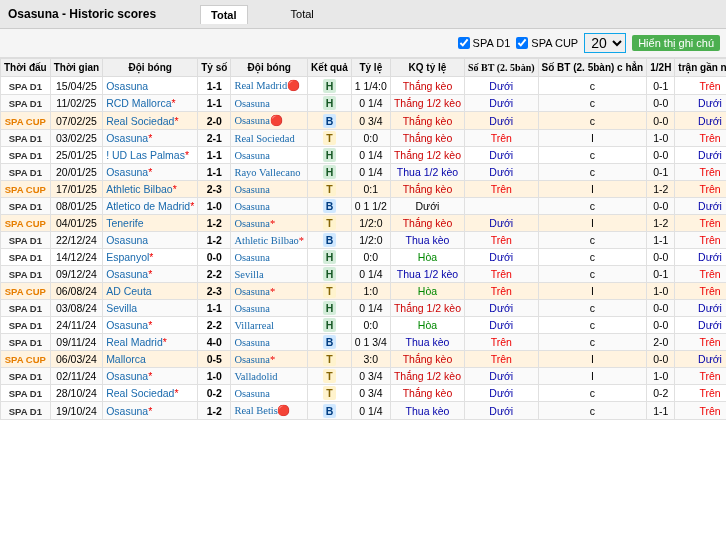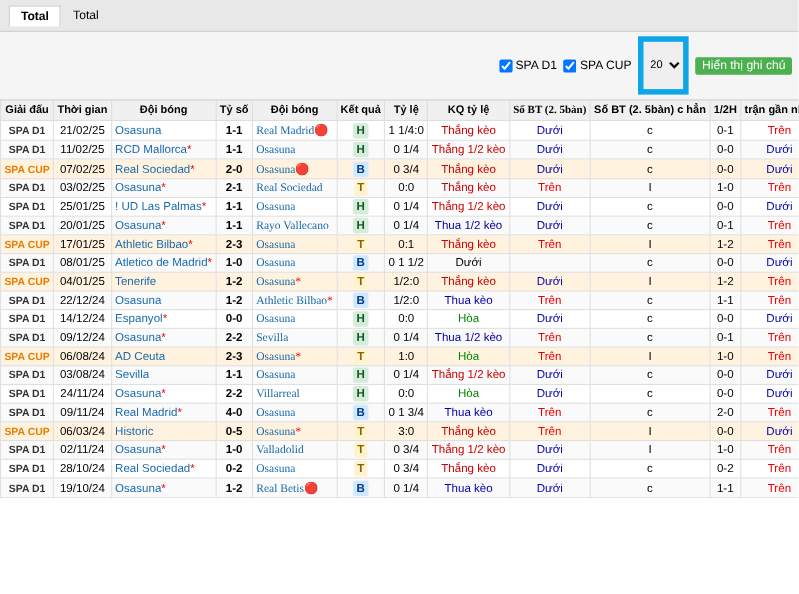--- a/index.html
+++ b/index.html
@@ -15,20 +15,21 @@
     .header-title {
       font-weight: bold;
       font-size: 12px;
       margin-right: 12px;
     }
     .tab {
       padding: 3px 10px;
       cursor: pointer;
       font-size: 11px;
       border: 1px solid transparent;
+      margin-left: 32px;
     }
     .tab.active {
       background: #fff;
       border: 1px solid #ccc;
       border-bottom: none;
       font-weight: bold;
     }
     .filter-bar {
       display: flex;
       align-items: center;
@@ -39,23 +40,23 @@
       gap: 6px;
     }
     .checkbox-label {
       display: flex;
       align-items: center;
       gap: 3px;
       font-size: 11px;
     }
     .checkbox-label input { width: 12px; height: 12px; }
     .select-box {
-      font-size: 10px;
-      padding: 15px 2px;
-      border: 5px solid #0ea5e9;
+      font-size: 14px;
+      padding: 0 2px;
+      border: 1px solid #0ea5e9;
     }
     .highlight-btn {
       background: #4CAF50;
       color: white;
       border: none;
       padding: 2px 6px;
       font-size: 11px;
       cursor: pointer;
       border-radius: 2px;
     }
@@ -105,20 +106,21 @@
     .col-kqtyle { width: 65px; }
     .col-so5 { width: 40px; font-family: Liberation Serif, serif; }
     .col-sobt { width: 28px; }
     .col-half { width: 24px; }
     .col-recent { width: 40px; }
   </style>
 </head>
 <body>
 
 <div class="header">
+  <span class="header-title">Osasuna - Historic scores</span>
   <div class="tab active">Total</div>
   <div class="tab">Total</div>
 </div>
 
 <div class="filter-bar">
   <label class="checkbox-label">
     <input type="checkbox" checked="" style="">
     <span>SPA D1</span>
   </label>
   <label class="checkbox-label">
@@ -131,38 +133,38 @@
     <option selected="">20</option>
     <option>25</option>
     <option>30</option>
   </select>
   <button class="highlight-btn">Hiển thị ghi chú</button>
 </div>
 
 <table>
   <thead>
     <tr>
-      <th class="col-league">Giải đấu</th>
+      <th class="col-league">Thời đấu</th>
       <th class="col-date">Thời gian</th>
       <th class="col-home">Đội bóng</th>
       <th class="col-score">Tỷ số</th>
       <th class="col-away">Đội bóng</th>
       <th class="col-kq">Kết quả</th>
       <th class="col-tyle">Tỷ lệ</th>
       <th class="col-kqtyle">KQ tỷ lệ</th>
       <th class="col-so5">Số BT (2. 5bàn)</th>
       <th class="col-sobt">Số BT (2. 5bàn) c hẳn</th>
       <th class="col-half">1/2H</th>
       <th class="col-recent">trận gần nhất</th>
     </tr>
   </thead>
   <tbody id="table-body">
   <tr>
         <td><span class="spa-d1">SPA D1</span></td>
-        <td>21/02/25</td>
+        <td>15/04/25</td>
         <td class="td-left"><span class="team-home">Osasuna</span></td>
         <td><b>1-1</b></td>
         <td class="td-left"><span class="team-away">Real Madrid<span style="color:#e00">🔴</span></span></td>
         <td><span class="result-h">H</span></td>
         <td>1 1/4:0</td>
         <td><span style="color:#c00">Thắng kèo</span></td>
         <td><span style="color:#00a">Dưới</span></td>
         <td>c</td>
         <td>0-1</td>
         <td><span style="color:#e00">Trên</span></td>
@@ -373,21 +375,21 @@
         <td>0 1 3/4</td>
         <td><span style="color:#00a">Thua kèo</span></td>
         <td><span style="color:#e00">Trên</span></td>
         <td>c</td>
         <td>2-0</td>
         <td><span style="color:#e00">Trên</span></td>
       </tr>
       <tr style="background: rgb(255, 243, 224);">
         <td><span class="spa-cup">SPA CUP</span></td>
         <td>06/03/24</td>
-        <td class="td-left"><span class="team-home">Historic</span></td>
+        <td class="td-left"><span class="team-home">Mallorca</span></td>
         <td><b>0-5</b></td>
         <td class="td-left"><span class="team-away">Osasuna<span style="color:#e00">*</span></span></td>
         <td><span class="result-t">T</span></td>
         <td>3:0</td>
         <td><span style="color:#c00">Thắng kèo</span></td>
         <td><span style="color:#e00">Trên</span></td>
         <td>I</td>
         <td>0-0</td>
         <td><span style="color:#00a">Dưới</span></td>
       </tr>

